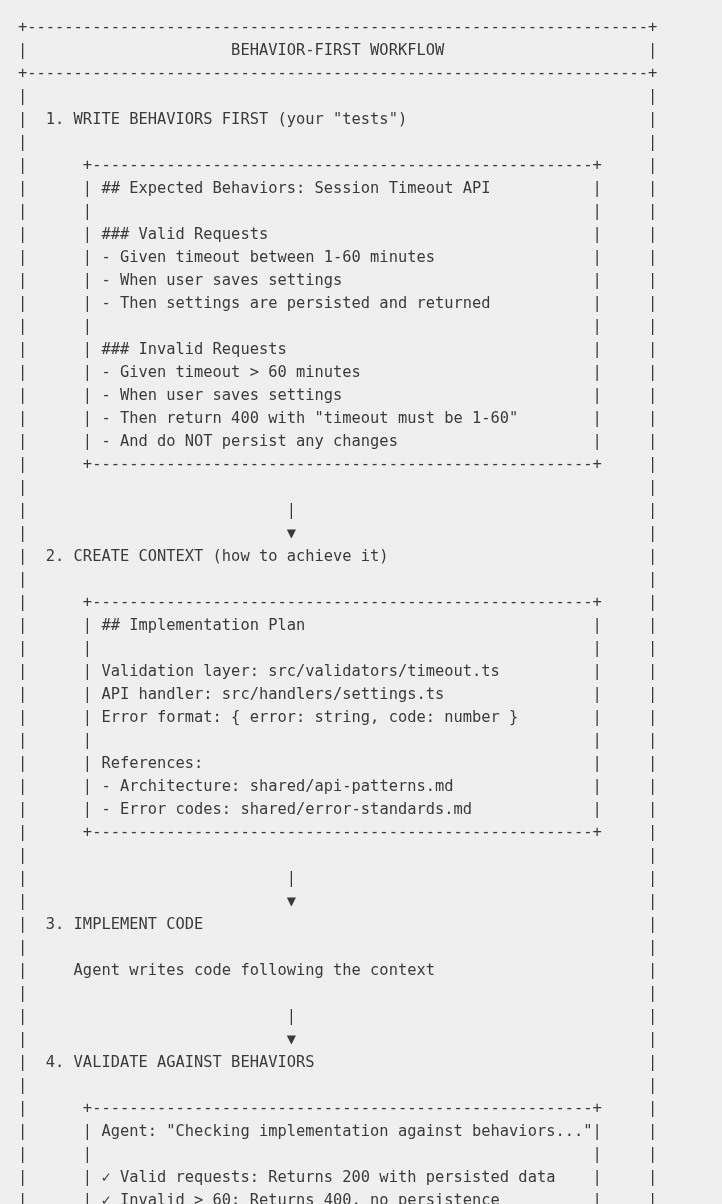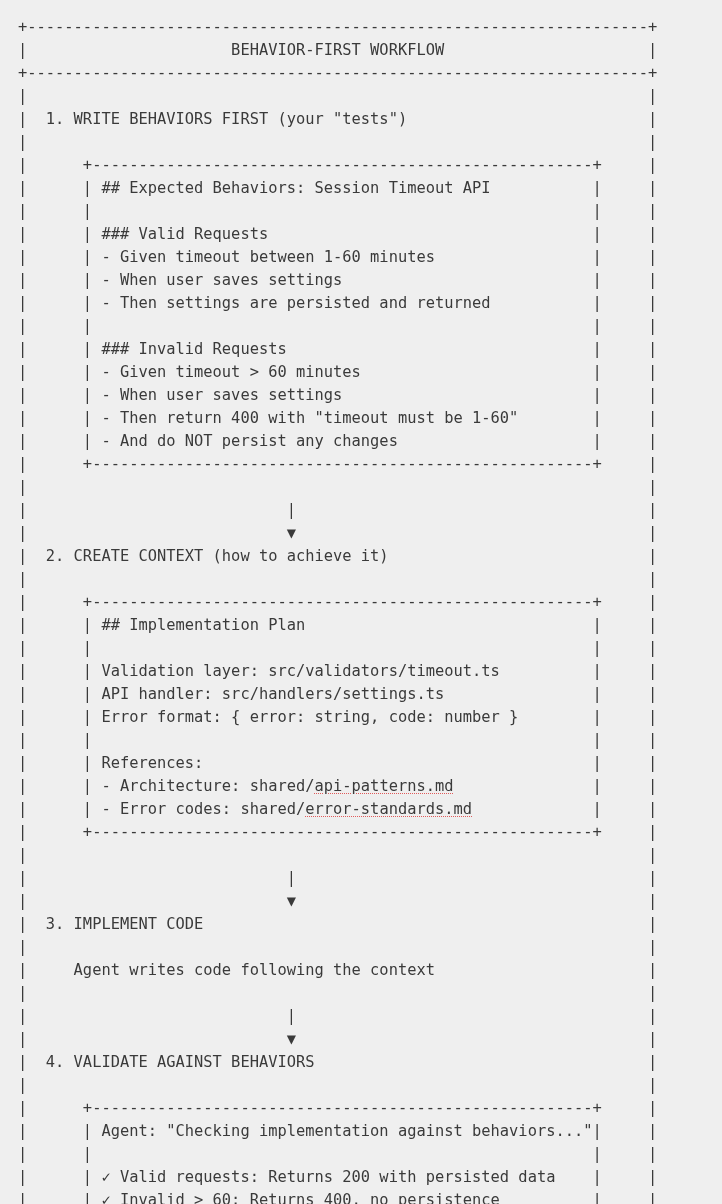--- a/index.html
+++ b/index.html
@@ -28,21 +28,20 @@
     padding: 0;
     font-family: "DejaVu Sans Mono", "Liberation Mono", monospace;
     font-size: 15.4px;
     line-height: 23px;
     letter-spacing: 0px;
     color: #3a3a3a;
     white-space: pre;
     -webkit-font-smoothing: antialiased;
   }
   .misspelled {
-    text-decoration: underline;
     text-decoration-style: dotted;
     text-decoration-color: #e05b5b;
     text-decoration-thickness: 1px;
     text-underline-offset: 2px;
   }
 </style>
 </head>
 <body>
 
 <div id="ascii-canvas">

